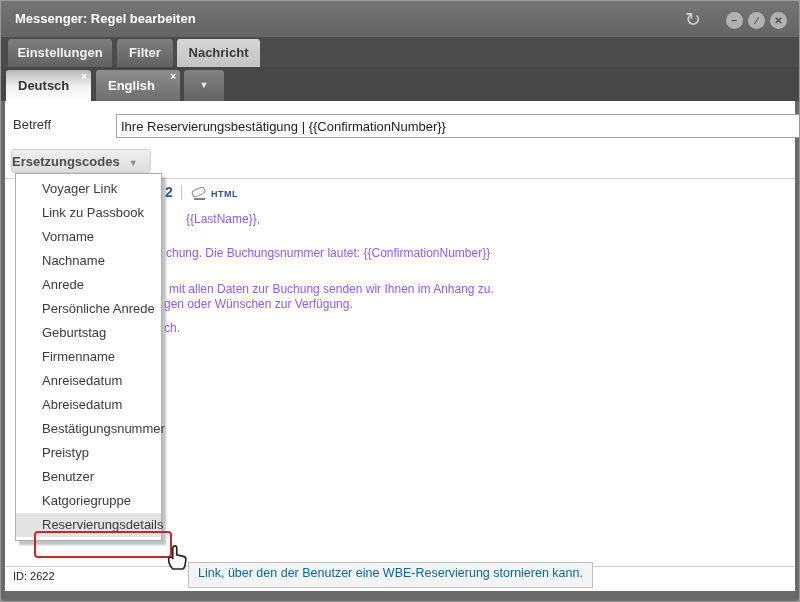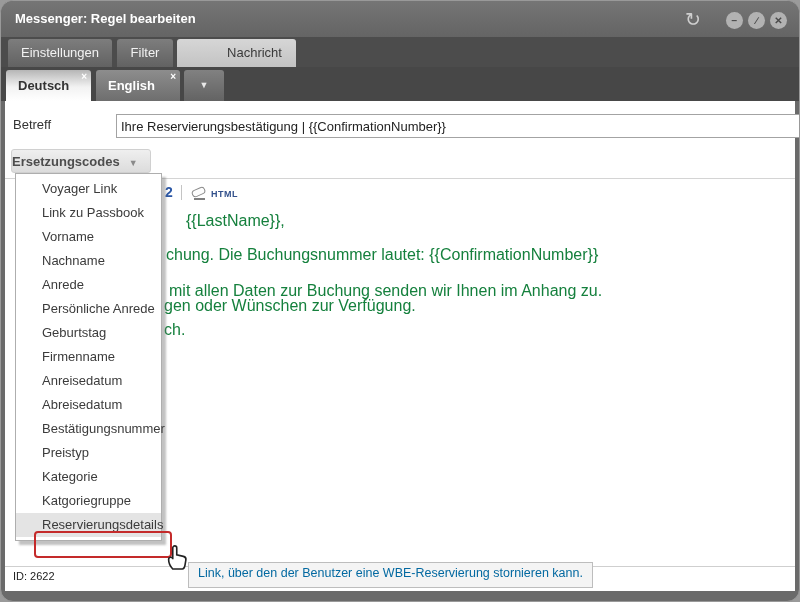--- a/index.html
+++ b/index.html
@@ -1,27 +1,27 @@
 <!DOCTYPE html>
 <html><head>
 <meta charset="utf-8">
 <style>
   html,body{margin:0;padding:0;background:#9a9a9a;font-family:"Liberation Sans",sans-serif;}
   .win{position:relative;width:800px;height:602px;background:#6a6a6a;border:1px solid #999;
-       box-sizing:border-box;overflow:hidden;border-radius:13px;}
+       box-sizing:border-box;overflow:hidden;border-radius:4px;}
   .abs{position:absolute;}
   
   .titlebar{left:0;top:0;right:0;height:36px;background:linear-gradient(#757575,#646464);}
   .title{left:14px;top:0;line-height:36px;color:#fff;font-weight:bold;font-size:13px;}
   .refresh{left:684px;top:7px;color:#cfcfcf;font-size:19px;cursor:pointer;}
   .circle{width:17px;height:17px;border-radius:50%;background:#b2b2b2;top:11px;
           color:#4a4a4a;font-size:10px;font-weight:bold;text-align:center;line-height:17px;cursor:pointer;}
   
   .tabstrip{left:0;top:36px;right:0;height:30px;background:#4c4c4c;}
-  .tab{top:2px;height:28px;border-radius:3px 3px 0 0;text-align:center;font-size:13px;font-weight:normal;
+  .tab{top:2px;height:28px;border-radius:3px 3px 0 0;text-align:center;font-size:13px;font-weight:bold;
        line-height:28px;color:#f2f2f2;background:linear-gradient(#7d7d7d,#626262);cursor:pointer;}
   .tab.active{background:linear-gradient(#d6d6d6,#c3c3c3);color:#3a3a3a;}
   
   .langstrip{left:0;top:66px;right:0;height:34px;background:#474747;}
   .ltab{top:3px;height:31px;border-radius:3px 3px 0 0;font-size:13px;font-weight:bold;cursor:pointer;text-align:center;}
   .ltab .lbl{position:absolute;left:12px;top:0;line-height:31px;}
   .ltab .x{position:absolute;right:4px;top:2px;font-size:10px;font-weight:bold;line-height:10px;cursor:pointer;}
   .ltab-active{background:linear-gradient(#b6b6b6,#f2f2f2 55%,#ffffff);color:#333;}
   .ltab-inactive{background:linear-gradient(#8d8d8d,#6e6e6e);color:#fff;}
   .ltab-arrow{background:linear-gradient(#818181,#636363);color:#e8e8e8;text-align:center;line-height:31px;font-size:9px;}
@@ -32,21 +32,21 @@
                  color:#222;padding:0 4px;font-family:"Liberation Sans",sans-serif;box-sizing:content-box;}
   .codes-btn{left:6px;top:48px;width:140px;height:24px;background:linear-gradient(#efefef,#dcdcdc);
              border:1px solid #d0d0d0;border-radius:3px;font-size:13px;font-weight:bold;color:#4d4d4d;
              line-height:24px;text-align:left;cursor:pointer;box-sizing:border-box;padding-left:0;}
   .codes-btn .arr{color:#8a8a8a;font-size:9px;margin-left:9px;}
   .hline{height:1px;background:#d4d4d4;left:0;right:0;}
   
   .tb-num{left:160px;top:83px;color:#2a56a5;font-weight:bold;font-size:14px;}
   .tb-sep{left:176px;top:84px;width:1px;height:15px;background:#c4c4c4;}
   .tb-html{left:206px;top:88px;color:#33518c;font-weight:bold;font-size:9px;letter-spacing:.5px;cursor:pointer;}
-  .mailline{font-size:16px;color:#15803d;white-space:nowrap;z-index:1;}
+  .mailline{font-size:12px;color:#8b5cf6;white-space:nowrap;z-index:1;}
   
   .menu{left:10px;top:72px;width:145px;background:#fff;border:1px solid #aeaeae;z-index:5;
         box-shadow:4px 4px 2px rgba(120,120,120,.45);padding:3px 0;}
   .mi{height:24px;line-height:24px;padding-left:26px;font-size:13px;color:#3b3b3b;cursor:pointer;white-space:nowrap;}
   .mi.hover{background:#e4e4e4;}
   .redbox{left:29px;top:430px;width:134px;height:23px;border:2px solid #c42a2a;border-radius:4px;z-index:6;}
   .cursor{left:157px;top:436px;z-index:10;}
   .tooltip{left:183px;top:461px;height:18px;background:#f4f4f4;border:1px solid #bdbdbd;z-index:9;
            font-size:12.5px;color:#0369a1;padding:3px 9px;white-space:nowrap;}
   .footer-id{left:8px;top:469px;font-size:11px;color:#222;}
@@ -62,21 +62,21 @@
   <div class="abs circle" style="left:725px;">
     <span>−</span></div>
   <div class="abs circle" style="left:747px;">
     <span>∕</span></div>
   <div class="abs circle" style="left:769px;">
     <span>✕</span></div>
 
   <div class="abs tabstrip"></div>
   <div class="abs tab" style="left:7px;width:104px;top:38px;">Einstellungen</div>
   <div class="abs tab" style="left:116px;width:56px;top:38px;">Filter</div>
-  <div class="abs tab active" style="left:176px;width:83px;top:38px;padding-left:36px;">Nachricht</div>
+  <div class="abs tab active" style="left:176px;width:83px;top:38px;">Nachricht</div>
 
   <div class="abs langstrip"></div>
   <div class="abs ltab ltab-active" style="left:5px;width:85px;top:69px;">
     <span class="lbl">Deutsch</span>
     <span class="x" style="color:#fff;">×</span>
   </div>
   <div class="abs ltab ltab-inactive" style="left:95px;width:84px;top:69px;">
     <span class="lbl">English</span>
     <span class="x" style="color:#fff;">×</span>
   </div>
@@ -119,21 +119,21 @@
       <div class="mi">Vorname</div>
       <div class="mi">Nachname</div>
       <div class="mi">Anrede</div>
       <div class="mi">Persönliche Anrede</div>
       <div class="mi">Geburtstag</div>
       <div class="mi">Firmenname</div>
       <div class="mi">Anreisedatum</div>
       <div class="mi">Abreisedatum</div>
       <div class="mi">Bestätigungsnummer</div>
       <div class="mi">Preistyp</div>
-      <div class="mi">Kategorie</div>
+      <div class="mi">Benutzer</div>
       <div class="mi">Katgoriegruppe</div>
       <div class="mi hover">Reservierungsdetails</div>
     </div>
 
     <div class="abs redbox"></div>
 
     <div class="abs cursor">
       <svg width="30" height="34" viewBox="0 0 24 27">
         <path d="M8.6 25.5c-1.7-1.8-3.3-5.1-3.3-7.6 0-1.1.9-1.8 1.8-1.8.8 0 1.5.6 1.5 1.5v-9c0-.9.7-1.6 1.6-1.6.9 0 1.6.7 1.6 1.6v5.6l5.3 1.2c1.3.3 2.2 1.5 2 2.8l-.7 4.2c-.2 1.1-1 3.1-2.1 3.1H8.6z" fill="#ffffff" stroke="#222" stroke-width="1.3"></path>
       </svg>

